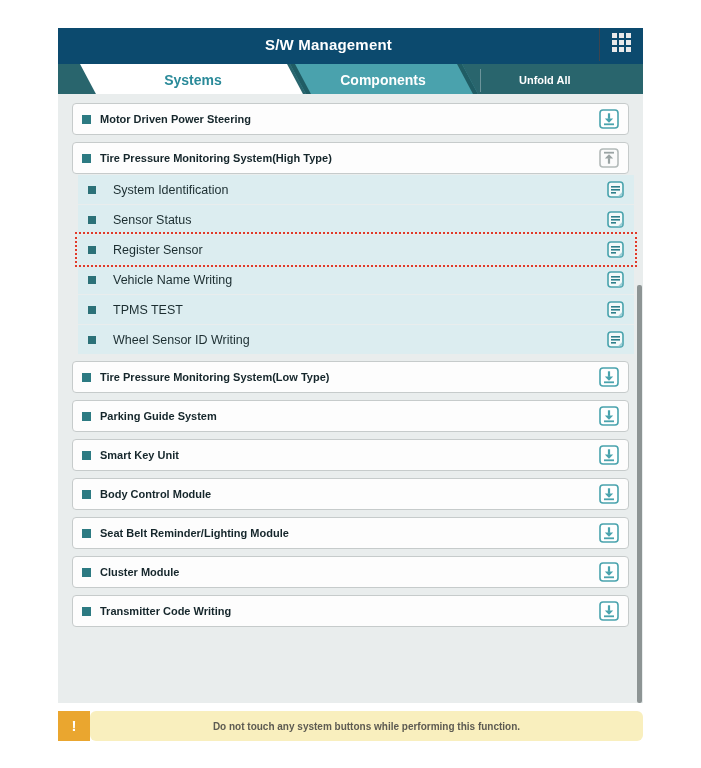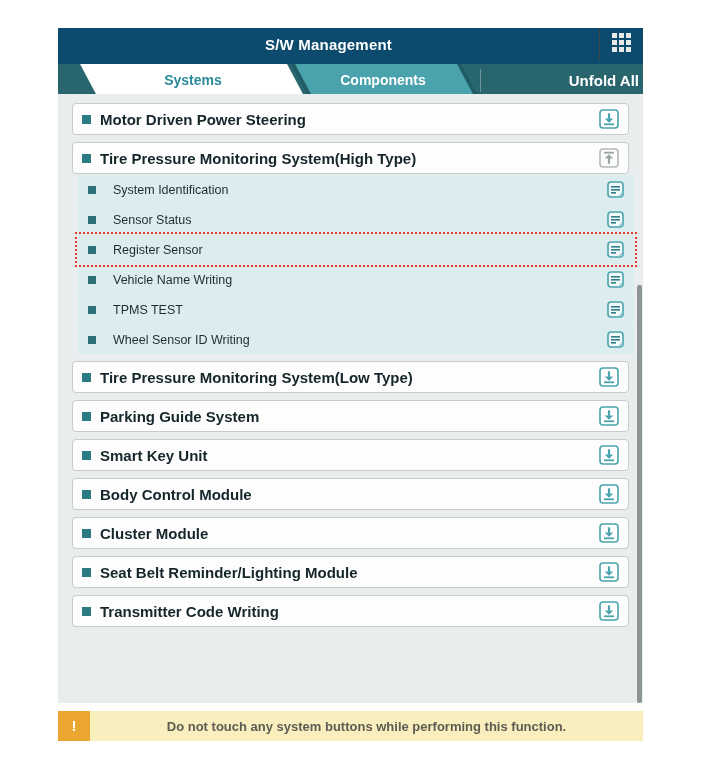--- a/index.html
+++ b/index.html
@@ -24,54 +24,54 @@
 
   
   .tabbar{position:relative;height:33px;background:#29656d;overflow:hidden;}
   .tab-shape{position:absolute;top:0;height:33px;transform:skewX(28deg);transform-origin:top left;box-sizing:border-box;}
   .tab-systems-shape{left:22px;width:207px;background:#ffffff;}
   .tab-components-shape{left:232px;width:172px;background:#4aa2ad;border-left:5px solid #205c64;border-right:5px solid #205c64;}
   .tab-label{position:absolute;top:0;line-height:33px;text-align:center;font-size:14px;font-weight:700;cursor:pointer;}
   .tab-label-systems{left:45px;width:180px;color:#2a8a99;}
   .tab-label-components{left:245px;width:160px;color:#ffffff;}
   .tab-sep{position:absolute;left:422px;top:5px;width:1px;height:23px;background:#6c949b;}
-  .unfold-all{position:absolute;right:4px;top:0;width:120px;line-height:33px;text-align:right;
-    color:#ffffff;font-size:15px;font-weight:700;cursor:pointer;}
+  .unfold-all{position:absolute;right:4px;top:0;width:120px;line-height:33px;text-align:left;
+    color:#ffffff;font-size:11px;font-weight:700;cursor:pointer;}
 
   
   .list{
     position:absolute;top:66px;left:0;width:585px;height:609px;background:#e9eded;
     padding:9px 14px 0;box-sizing:border-box;overflow:hidden;
   }
   .card{
     display:flex;align-items:center;gap:9px;height:30px;background:#fdfdfd;
     border:1px solid #c6cbcb;border-radius:4px;padding:0 9px;margin-bottom:7px;cursor:pointer;
   }
   .card.attached{margin-bottom:1px;}
-  .card-label{font-size:15px;font-weight:700;color:#15262b;white-space:nowrap;}
+  .card-label{font-size:11px;font-weight:700;color:#15262b;white-space:nowrap;}
   .spacer{flex:1;}
   .bullet{width:9px;height:9px;background:#2c7a82;flex:0 0 auto;}
   .sub-list{margin:0 -5px 7px 6px;}
   .sub-row{
     display:flex;align-items:center;gap:17px;height:29px;background:#dcedf0;
     margin-bottom:1px;padding:0 10px;cursor:pointer;
   }
   .sub-row .bullet{width:8px;height:8px;background:#2c7178;}
   .sub-label{font-size:12.5px;font-weight:500;color:#1b2d30;white-space:nowrap;}
   .sub-row.selected{outline:2px dotted #e03a2a;outline-offset:1px;position:relative;z-index:2;}
   .icon-btn{display:flex;align-items:center;cursor:pointer;flex:0 0 auto;}
 
   .scroll-thumb{position:absolute;right:1px;top:257px;width:5px;height:418px;background:#8d9494;border-radius:2px;}
 
   
   .warning{position:absolute;left:0;top:683px;width:585px;height:30px;display:flex;}
   .warn-icon{width:32px;height:30px;background:#eaa62f;color:#ffffff;font-weight:700;
     text-align:center;line-height:30px;font-size:15px;flex:0 0 auto;}
   .warn-msg{flex:1;background:#f9efbe;display:flex;align-items:center;justify-content:center;
-    color:#5d5b52;font-weight:700;font-size:13px;}
+    color:#5d5b52;font-weight:700;font-size:10px;border-radius:6px;}
 </style>
 </head>
 <body>
 
 <div class="app">
 
   <div class="app-header">
     <div class="app-title">S/W Management</div>
     <div class="grid-btn">
       <span>
@@ -276,35 +276,35 @@
             <rect x="1" y="1" width="18" height="18" rx="3" fill="#ffffff" stroke="#49a3ad" stroke-width="1.6"></rect>
             <rect x="8.9" y="4.3" width="2.2" height="5.5" fill="#49a3ad"></rect>
             <polygon points="5.8,9.4 14.2,9.4 10,13.8" fill="#49a3ad"></polygon>
             <rect x="5" y="14.4" width="10" height="1.8" fill="#49a3ad"></rect>
           </svg>
       </span>
     </div>
 
     <div class="card">
       <span class="bullet"></span>
+      <span class="card-label">Seat Belt Reminder/Lighting Module</span>
+      <span class="spacer"></span>
+      <span class="icon-btn">
+        <svg width="20" height="20" viewBox="0 0 20 20">
+            <rect x="1" y="1" width="18" height="18" rx="3" fill="#ffffff" stroke="#49a3ad" stroke-width="1.6"></rect>
+            <rect x="8.9" y="4.3" width="2.2" height="5.5" fill="#49a3ad"></rect>
+            <polygon points="5.8,9.4 14.2,9.4 10,13.8" fill="#49a3ad"></polygon>
+            <rect x="5" y="14.4" width="10" height="1.8" fill="#49a3ad"></rect>
+          </svg>
+      </span>
+    </div>
+
+    <div class="card">
+      <span class="bullet"></span>
       <span class="card-label">Cluster Module</span>
-      <span class="spacer"></span>
-      <span class="icon-btn">
-        <svg width="20" height="20" viewBox="0 0 20 20">
-            <rect x="1" y="1" width="18" height="18" rx="3" fill="#ffffff" stroke="#49a3ad" stroke-width="1.6"></rect>
-            <rect x="8.9" y="4.3" width="2.2" height="5.5" fill="#49a3ad"></rect>
-            <polygon points="5.8,9.4 14.2,9.4 10,13.8" fill="#49a3ad"></polygon>
-            <rect x="5" y="14.4" width="10" height="1.8" fill="#49a3ad"></rect>
-          </svg>
-      </span>
-    </div>
-
-    <div class="card">
-      <span class="bullet"></span>
-      <span class="card-label">Seat Belt Reminder/Lighting Module</span>
       <span class="spacer"></span>
       <span class="icon-btn">
         <svg width="20" height="20" viewBox="0 0 20 20">
             <rect x="1" y="1" width="18" height="18" rx="3" fill="#ffffff" stroke="#49a3ad" stroke-width="1.6"></rect>
             <rect x="8.9" y="4.3" width="2.2" height="5.5" fill="#49a3ad"></rect>
             <polygon points="5.8,9.4 14.2,9.4 10,13.8" fill="#49a3ad"></polygon>
             <rect x="5" y="14.4" width="10" height="1.8" fill="#49a3ad"></rect>
           </svg>
       </span>
     </div>

